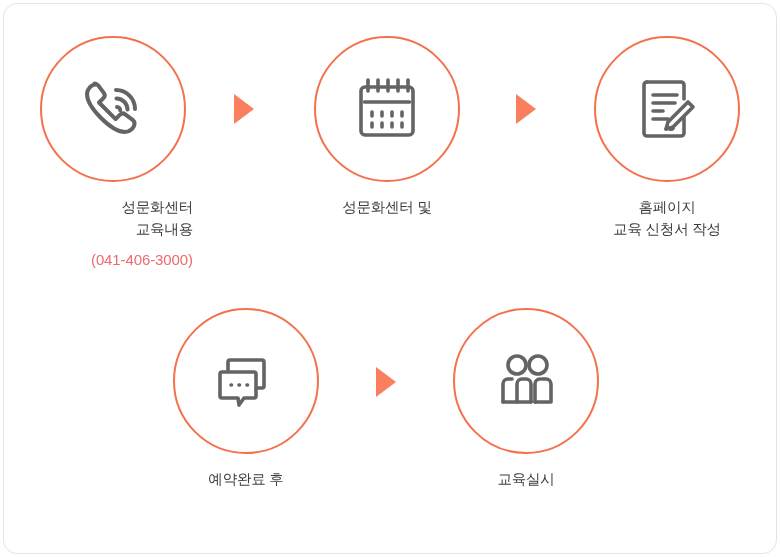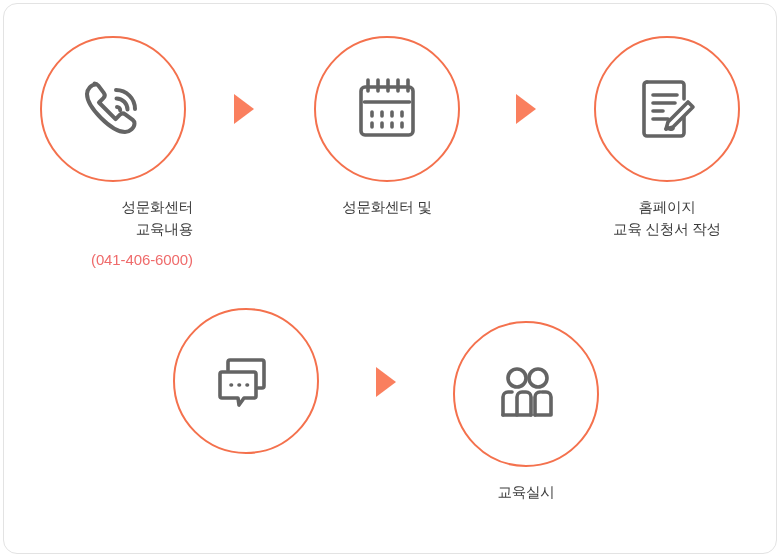--- a/index.html
+++ b/index.html
@@ -95,21 +95,21 @@
     border-top: 15px solid transparent;
     border-bottom: 15px solid transparent;
     border-left: 20px solid #fa7f5e;
   }
 
   
   .step-1 { left: 33px;  top: 36px; text-align: right; }
   .step-2 { left: 307px; top: 36px; }
   .step-3 { left: 587px; top: 36px; }
   .step-4 { left: 166px; top: 308px; }
-  .step-5 { left: 446px; top: 321px; }
+  .step-5 { left: 446px; top: 308px; }
 
   .arrow-1 { left: 234px; top: 94px; }
   .arrow-2 { left: 516px; top: 94px; }
   .arrow-3 { left: 376px; top: 367px; }
 </style>
 </head>
 <body>
 
 <div class="page">
   <div class="frame"></div>
@@ -123,21 +123,21 @@
             <path d="M20.5 13.5 c-4 0-8.5 4.5-8.5 9.5 0 6 5 15 14 24 c9 9 18 14 24 14 5 0 9.5-4.5 9.5-8.5 0-1.5-0.7-2.7-1.8-3.6 l-7.5-5.6 c-1.6-1.2-3.8-1-5.2 0.4 l-4.4 4.4 -16.6-16.6 4.4-4.4 c1.4-1.4 1.6-3.6 0.4-5.2 l-5.6-7.5 c-0.9-1.1-2.1-1.9-3.7-1.9 z"></path>
             <path d="M41 19 c10.5 0 19 8.5 19 19"></path>
             <path d="M41.5 27.5 c6 0 11 5 11 11"></path>
             <path d="M42 36 c1.8 0 3.2 1.4 3.2 3.2"></path>
           </svg>
         </span>
       </div>
       <div class="labels">
         <span class="label-line">성문화센터</span>
         <span class="label-line">교육내용</span>
-        <span class="phone-line">(041-406-6000)</span>
+        <span class="phone-line">(041-406-3000)</span>
       </div>
     </div>
 
     <div class="arrow arrow-1"></div>
 
     <div class="step step-2">
       <div class="circle">
         <span>
           <svg width="72" height="72" viewBox="0 0 72 72" fill="none" stroke="#646464" stroke-width="3.6" stroke-linecap="round" stroke-linejoin="round">
             <rect x="10" y="14" width="52" height="48" rx="4"></rect>
@@ -192,20 +192,21 @@
           <svg width="72" height="72" viewBox="0 0 72 72" fill="none" stroke="#646464" stroke-width="3.6" stroke-linecap="round" stroke-linejoin="round">
             <path d="M18 25 v-8 a2 2 0 0 1 2 -2 h32 a2 2 0 0 1 2 2 v24 a2 2 0 0 1 -2 2 h-4"></path>
             <path d="M12 27 h32 a2 2 0 0 1 2 2 v22 a2 2 0 0 1 -2 2 h-10 l-5 7 -1-7 h-16 a2 2 0 0 1 -2 -2 v-22 a2 2 0 0 1 2 -2 z" fill="#ffffff"></path>
             <line x1="21" y1="40" x2="21.5" y2="40"></line>
             <line x1="29" y1="40" x2="29.5" y2="40"></line>
             <line x1="37" y1="40" x2="37.5" y2="40"></line>
           </svg>
         </span>
       </div>
       <div class="labels">
+        <span class="label-line">예약완료 후</span>
       </div>
     </div>
 
     <div class="arrow arrow-3"></div>
 
     <div class="step step-5">
       <div class="circle">
         <span>
           <svg width="74" height="74" viewBox="0 0 74 74" fill="none" stroke="#646464" stroke-width="3.6" stroke-linecap="round" stroke-linejoin="round">
             <circle cx="28" cy="21" r="9"></circle>

